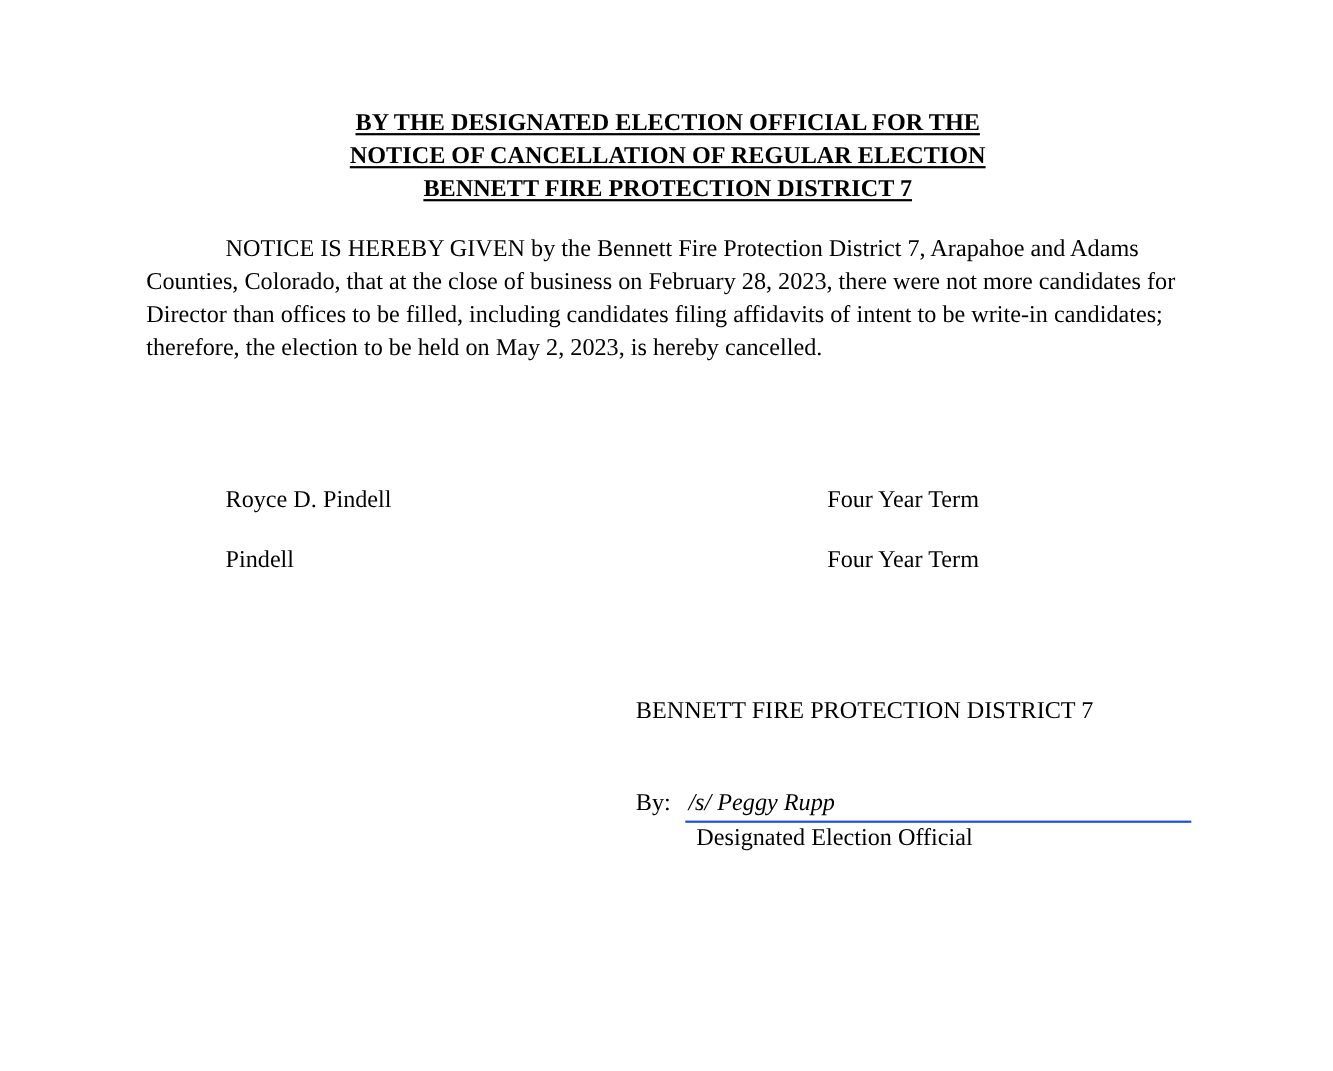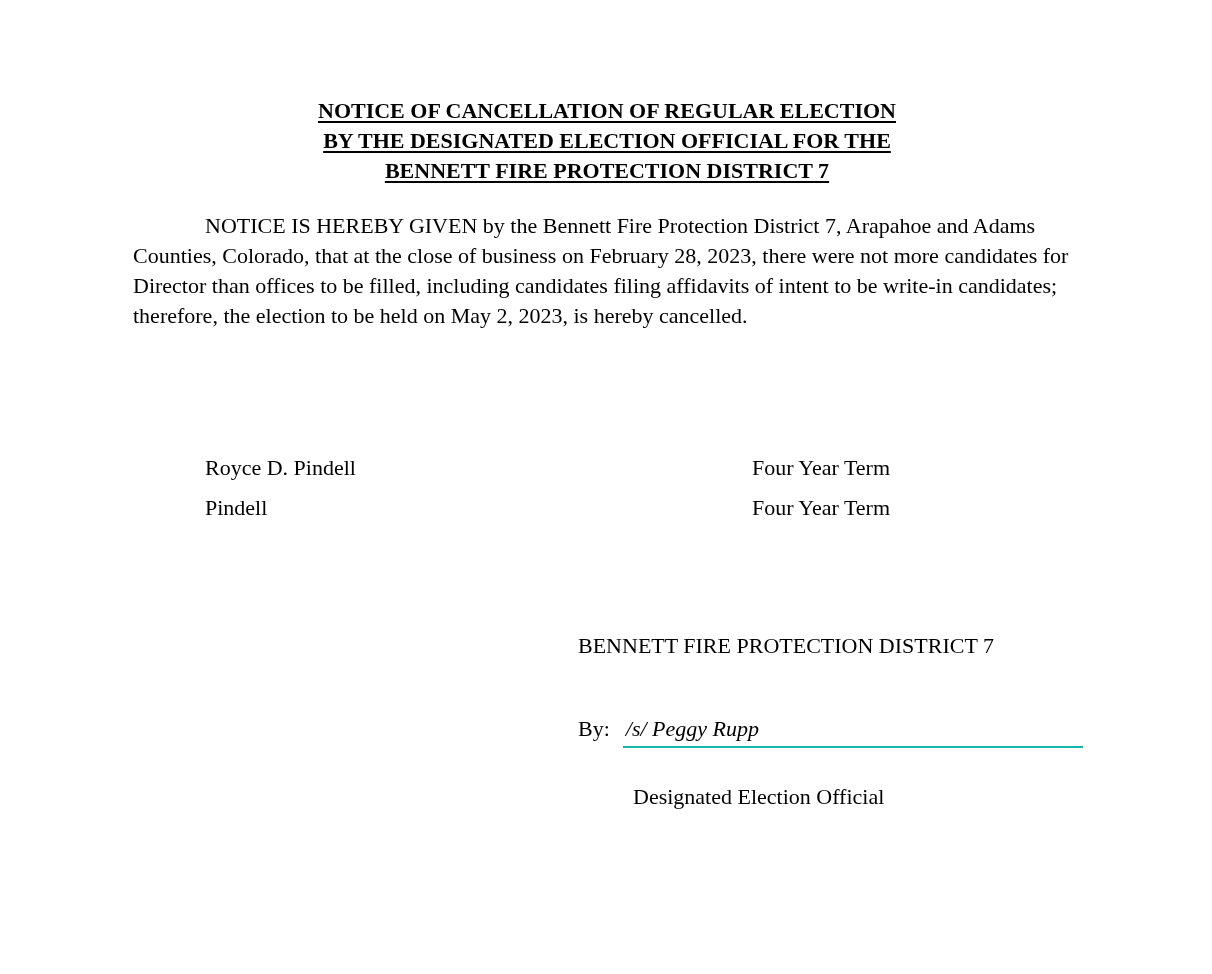--- a/index.html
+++ b/index.html
@@ -46,21 +46,21 @@
     top: 385px;
     left: 205px;
     margin: 0;
   }
   .candidate-row {
     position: absolute;
     left: 0;
     width: 1212px;
     height: 30px;
   }
-  .candidate-row.row-1 { top: 439px; margin-top: 14px; }
+  .candidate-row.row-1 { top: 439px; }
   .candidate-row.row-2 { top: 493px; }
   .candidate-name {
     position: absolute;
     left: 205px;
     white-space: nowrap;
   }
   .candidate-term {
     position: absolute;
     left: 752px;
     white-space: nowrap;
@@ -79,44 +79,43 @@
     height: 32px;
     white-space: nowrap;
   }
   .by-label {
     display: inline-block;
   }
   .sig-rule {
     display: inline-block;
     width: 460px;
     margin-left: 13px;
-    border-bottom: 2px solid #14b8a6;
+    border-bottom: 2px solid #1d4ed8;
     vertical-align: baseline;
     padding-bottom: 2px;
   }
   .sig-script {
     font-style: italic;
     padding-left: 3px;
   }
   .sig-title {
     position: absolute;
     top: 746px;
     left: 633px;
     white-space: nowrap;
-    margin-top: 36px;
   }
 </style>
 </head>
 <body>
 
 <div class="page">
 
   <div class="doc-title">
+    <div class="title-line">BY THE DESIGNATED ELECTION OFFICIAL FOR THE</div>
     <div class="title-line">NOTICE OF CANCELLATION OF REGULAR ELECTION</div>
-    <div class="title-line">BY THE DESIGNATED ELECTION OFFICIAL FOR THE</div>
     <div class="title-line">BENNETT FIRE PROTECTION DISTRICT 7</div>
   </div>
 
   <p class="body-para">NOTICE IS HEREBY GIVEN by the Bennett Fire Protection District 7, Arapahoe and Adams Counties, Colorado, that at the close of business on February 28, 2023, there were not more candidates for Director than offices to be filled, including candidates filing affidavits of intent to be write-in candidates; therefore, the election to be held on May 2, 2023, is hereby cancelled.</p>
 
 
   <div class="candidate-row row-1">
     <span class="candidate-name">Royce D. Pindell</span>
     <span class="candidate-term">Four Year Term</span>
   </div>

